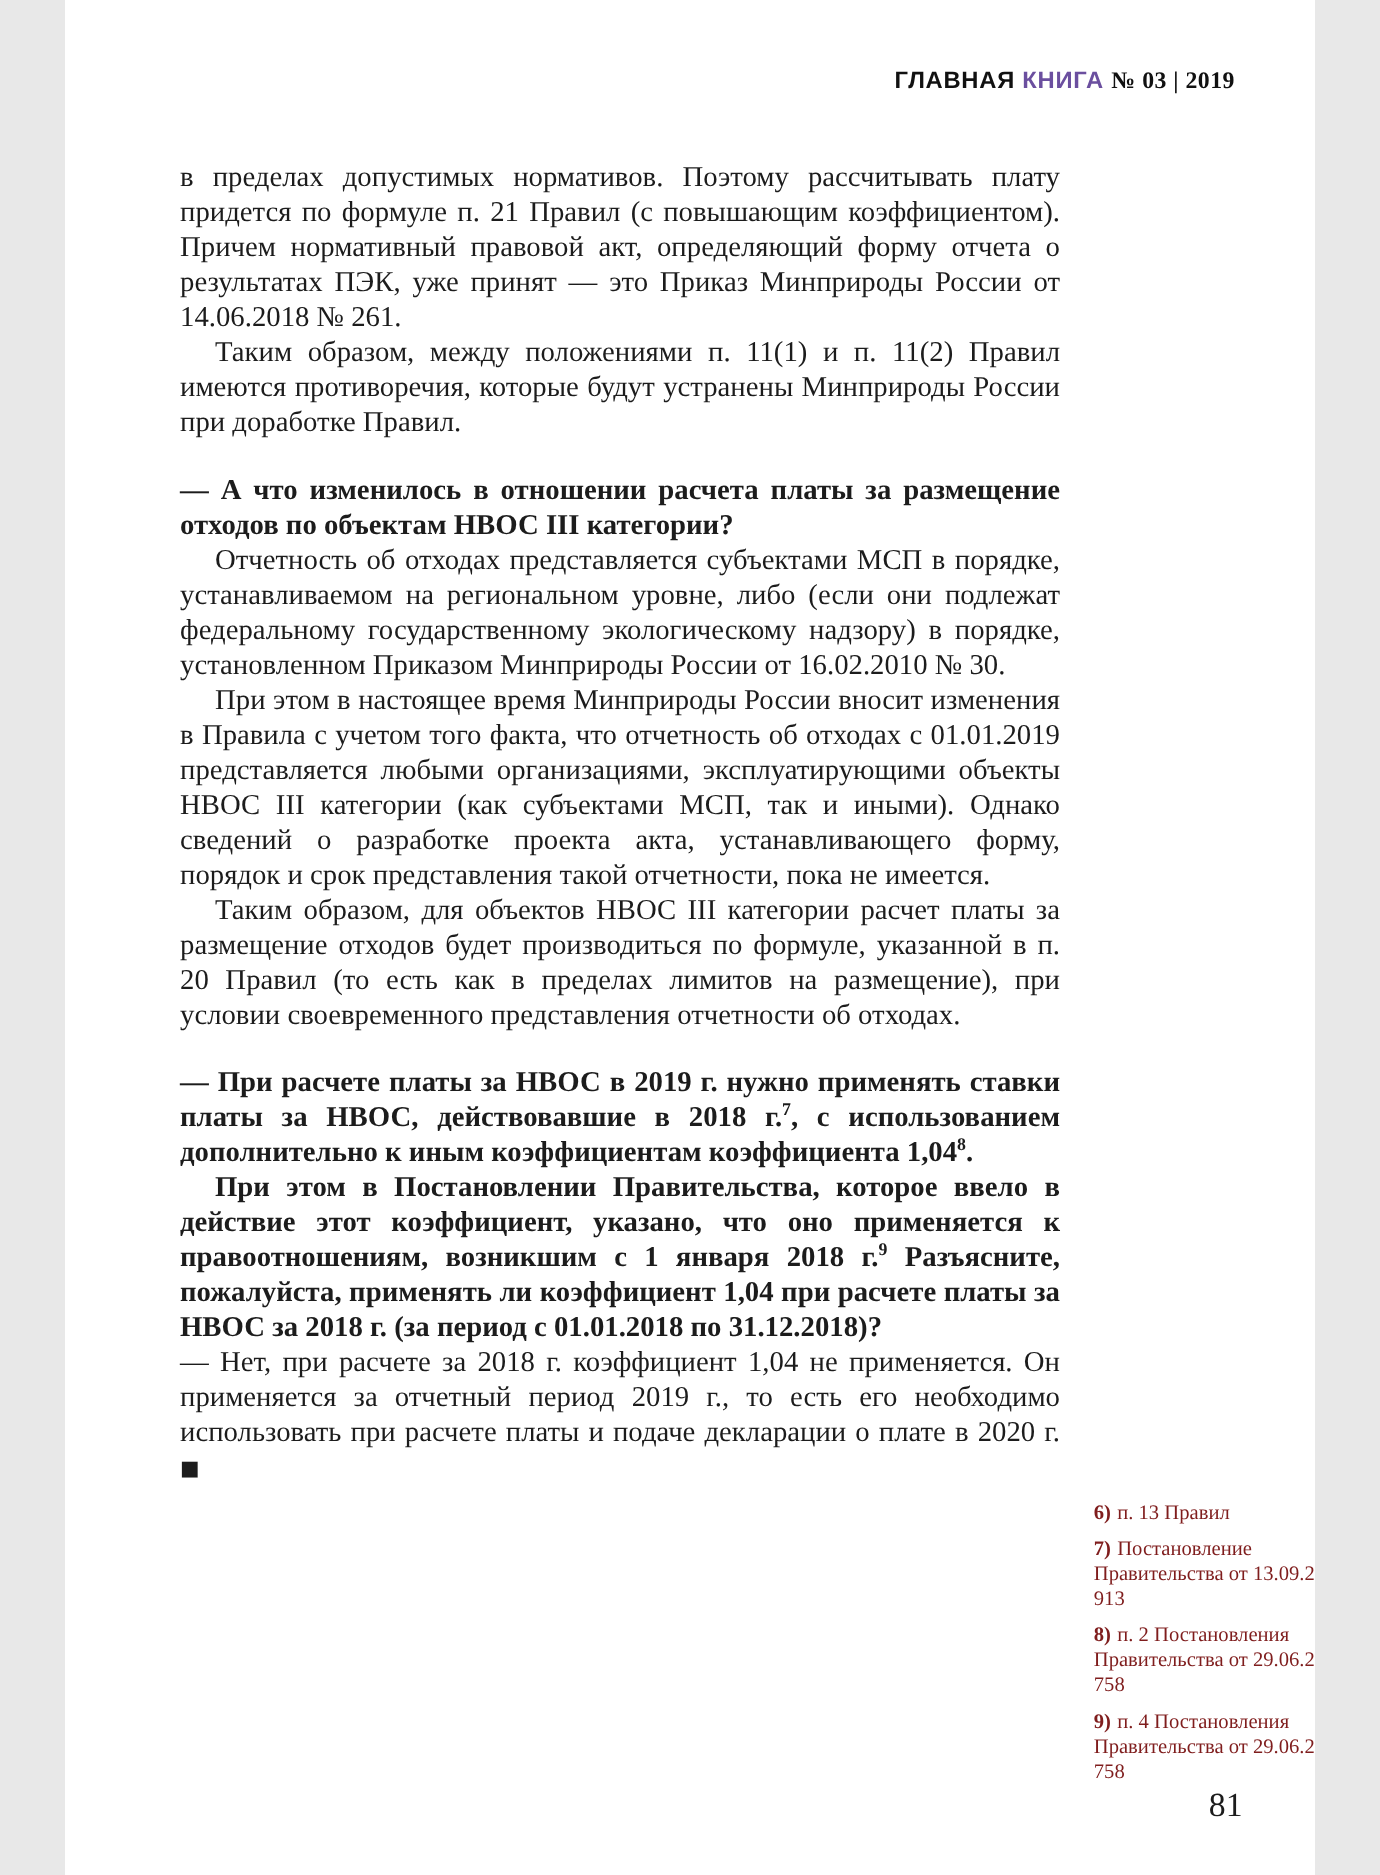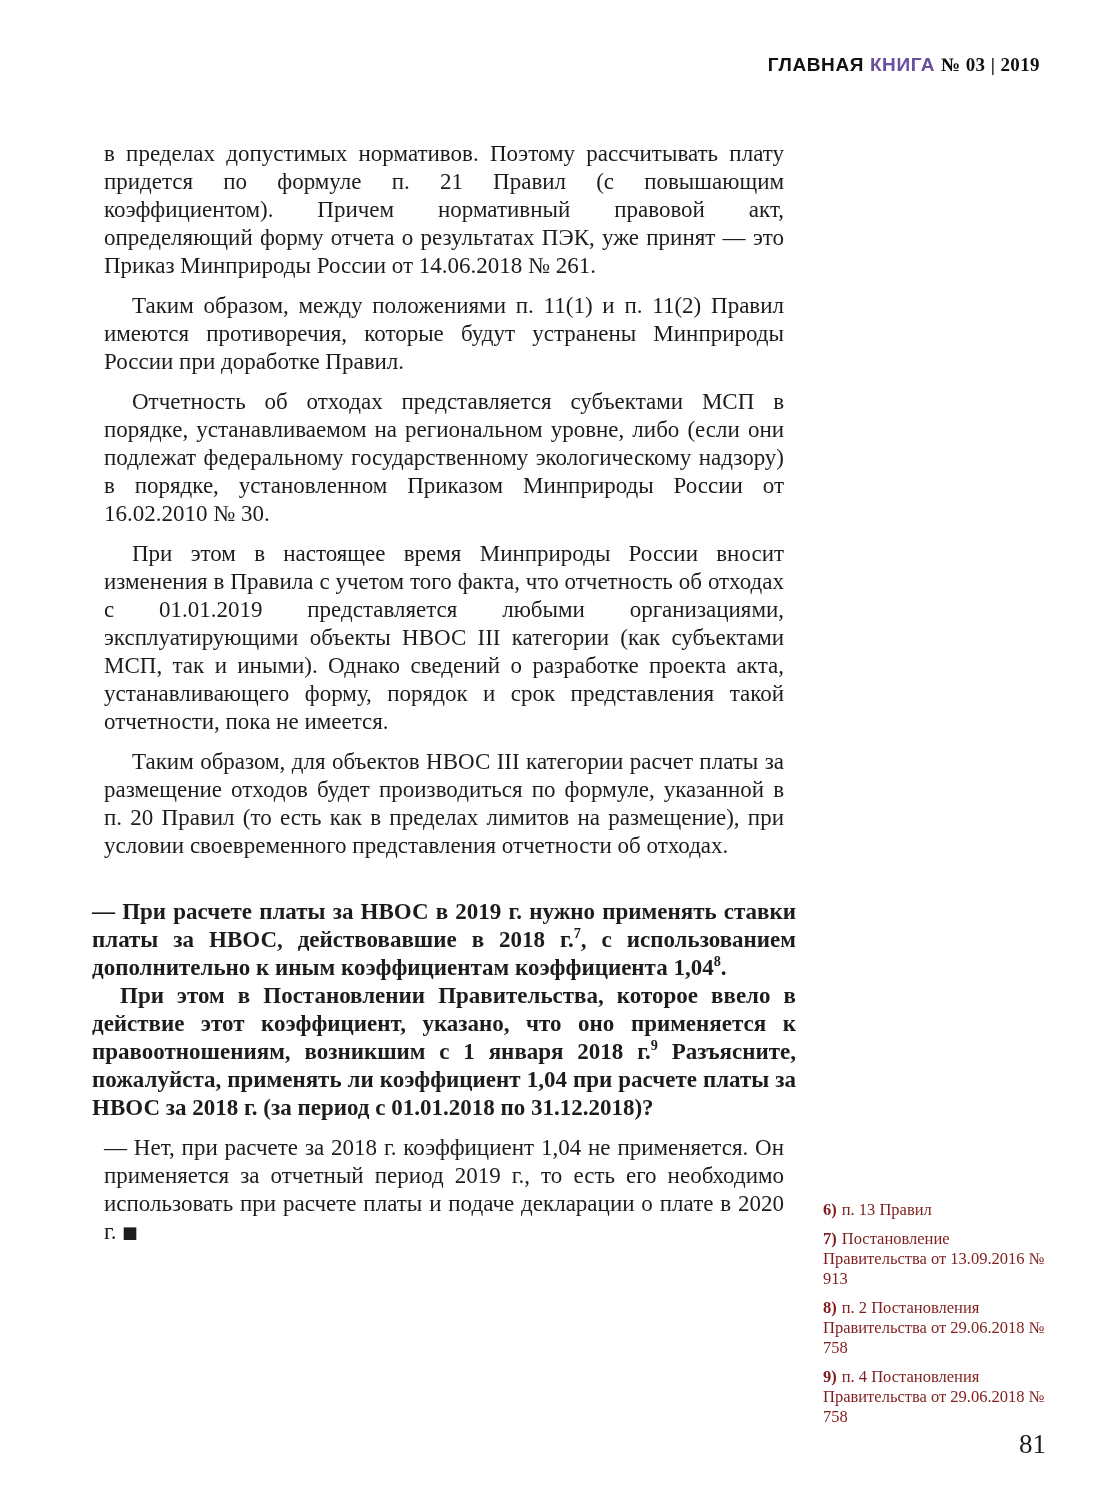--- a/index.html
+++ b/index.html
@@ -1,18 +1,18 @@
 <!DOCTYPE html>
 <html><head>
 <meta charset="utf-8">
 <style>
   html, body { margin: 0; padding: 0; background: #e8e8e8; }
   .page {
     position: relative;
-    width: 1104px;
+    width: 1000px;
     height: 1500px;
     background: #ffffff;
     margin: 0 auto;
     font-family: "Liberation Serif", serif;
     color: #1c1c1c;
     overflow: hidden;
   }
   .header {
     position: absolute;
     top: 54px;
@@ -32,21 +32,21 @@
   }
   .article {
     position: absolute;
     left: 92px;
     top: 128px;
     width: 704px;
     font-size: 23px;
     line-height: 28px;
     text-align: justify;
   }
-  .p { margin: 12px; }
+  .p { margin: 0; }
   .p.indent { text-indent: 28px; }
   .q {
     font-weight: bold;
     margin: 0;
     padding-top: 26px;
   }
   .q-cont {
     font-weight: bold;
     margin: 0;
     text-indent: 28px;
@@ -97,20 +97,21 @@
 
 <div class="page">
 
   <div class="header">
     <span class="brand-black">ГЛАВНАЯ</span><span> </span><span class="brand-purple">КНИГА</span><span> </span><span class="issue">№ 03 | 2019</span>
   </div>
 
   <div class="article">
     <p class="p">в пределах допустимых нормативов. Поэтому рассчитывать плату придется по формуле п. 21 Правил (с повышающим коэффициентом). Причем нормативный правовой акт, определяющий форму отчета о результатах ПЭК, уже принят — это Приказ Минприроды России от 14.06.2018 № 261.</p>
     <p class="p indent">Таким образом, между положениями п. 11(1) и п. 11(2) Правил имеются противоречия, которые будут устранены Минприроды России при доработке Правил.</p>
+    <p class="q">— А что изменилось в отношении расчета платы за размещение отходов по объектам НВОС III категории?</p>
     <p class="p indent">Отчетность об отходах представляется субъектами МСП в порядке, устанавливаемом на региональном уровне, либо (если они подлежат федеральному государственному экологическому надзору) в порядке, установленном Приказом Минприроды России от 16.02.2010 № 30.</p>
     <p class="p indent">При этом в настоящее время Минприроды России вносит изменения в Правила с учетом того факта, что отчетность об отходах с 01.01.2019 представляется любыми организациями, эксплуатирующими объекты НВОС III категории (как субъектами МСП, так и иными). Однако сведений о разработке проекта акта, устанавливающего форму, порядок и срок представления такой отчетности, пока не имеется.</p>
     <p class="p indent">Таким образом, для объектов НВОС III категории расчет платы за размещение отходов будет производиться по формуле, указанной в п. 20 Правил (то есть как в пределах лимитов на размещение), при условии своевременного представления отчетности об отходах.</p>
     <p class="q">— При расчете платы за НВОС в 2019 г. нужно применять ставки платы за НВОС, действовавшие в 2018 г.<sup>7</sup>, с использованием дополнительно к иным коэффициентам коэффициента 1,04<sup>8</sup>.</p>
     <p class="q-cont">При этом в Постановлении Правительства, которое ввело в действие этот коэффициент, указано, что оно применяется к правоотношениям, возникшим с 1 января 2018 г.<sup>9</sup> Разъясните, пожалуйста, применять ли коэффициент 1,04 при расчете платы за НВОС за 2018 г. (за период с 01.01.2018 по 31.12.2018)?</p>
     <p class="p">— Нет, при расчете за 2018 г. коэффициент 1,04 не применяется. Он применяется за отчетный период 2019 г., то есть его необходимо использовать при расчете платы и подаче декларации о плате в 2020 г. <span class="endmark">■</span></p>
   </div>
 
   <div class="footnotes">
     <div class="fn">

